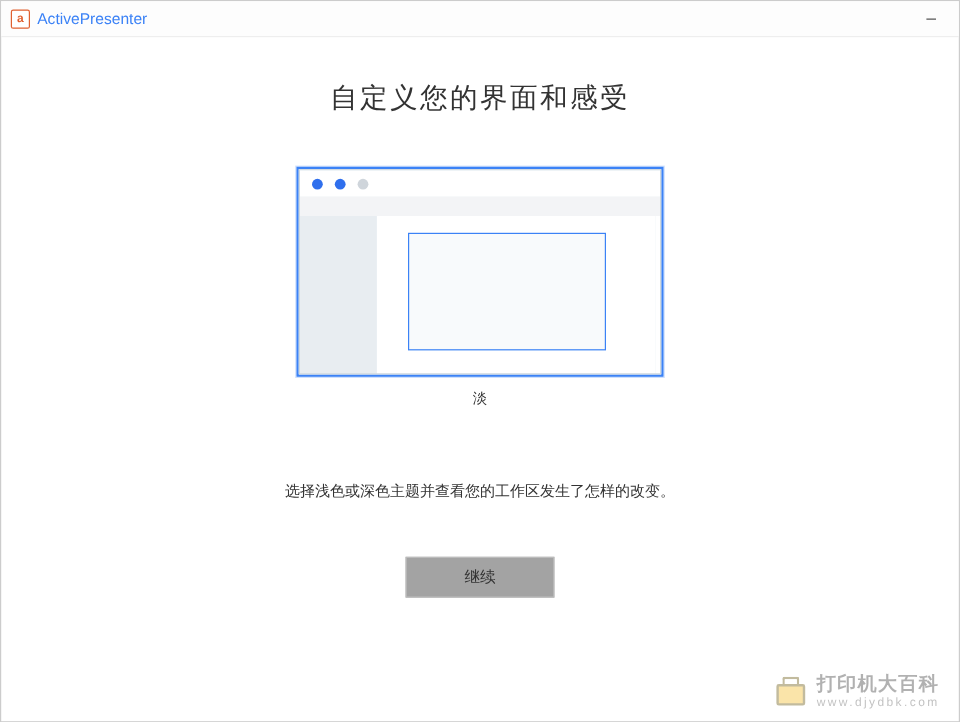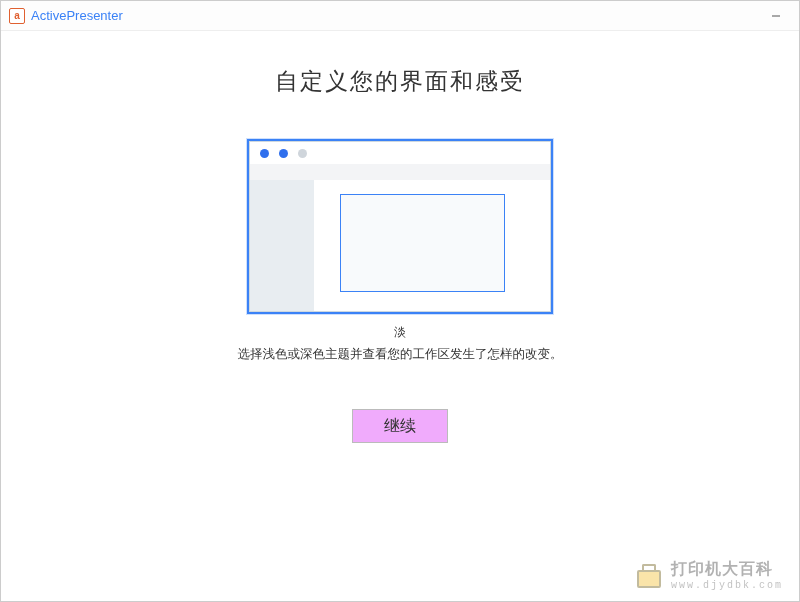--- a/index.html
+++ b/index.html
@@ -189,47 +189,47 @@
     }
     .dot {
       width: 9px;
       height: 9px;
       border-radius: 50%;
     }
     .dot.blue { background: #2f6fed; }
     .preview-light .dot.gray { background: #cfd5db; }
     .preview-dark .dot.gray { background: #4b525c; }
     .description {
+      margin-top: 55px;
       font-size: 12.5px;
       color: #333;
       line-height: 2.1;
     }
     .continue-btn {
       margin: 42px auto 0;
-      width: 96px;
+      width: 124px;
       height: 34px;
       border: 1px solid #bbb;
-      background: #f0abfc;
-      font-size: 16px;
+      background: #a3a3a3;
+      font-size: 13px;
       color: #333;
       display: flex;
       align-items: center;
       justify-content: center;
       cursor: pointer;
     }
     .watermark {
       position: absolute;
       right: 16px;
       bottom: 10px;
       display: flex;
       align-items: center;
       gap: 6px;
       opacity: 0.45;
       pointer-events: none;
-      font-family: Liberation Mono, monospace;
     }
     .wm-icon {
       width: 30px;
       height: 26px;
       position: relative;
     }
     .wm-icon .box {
       position: absolute;
       left: 2px;
       top: 6px;

